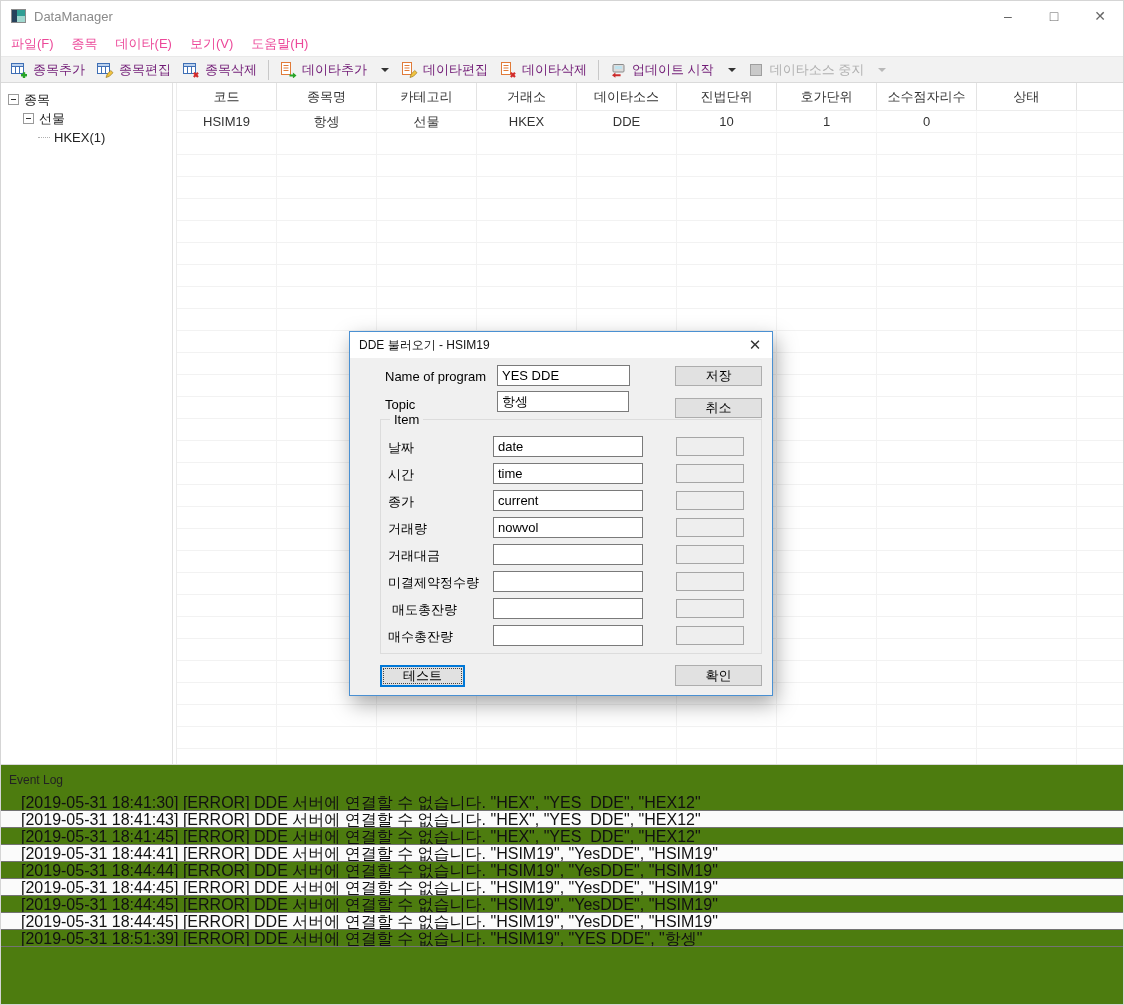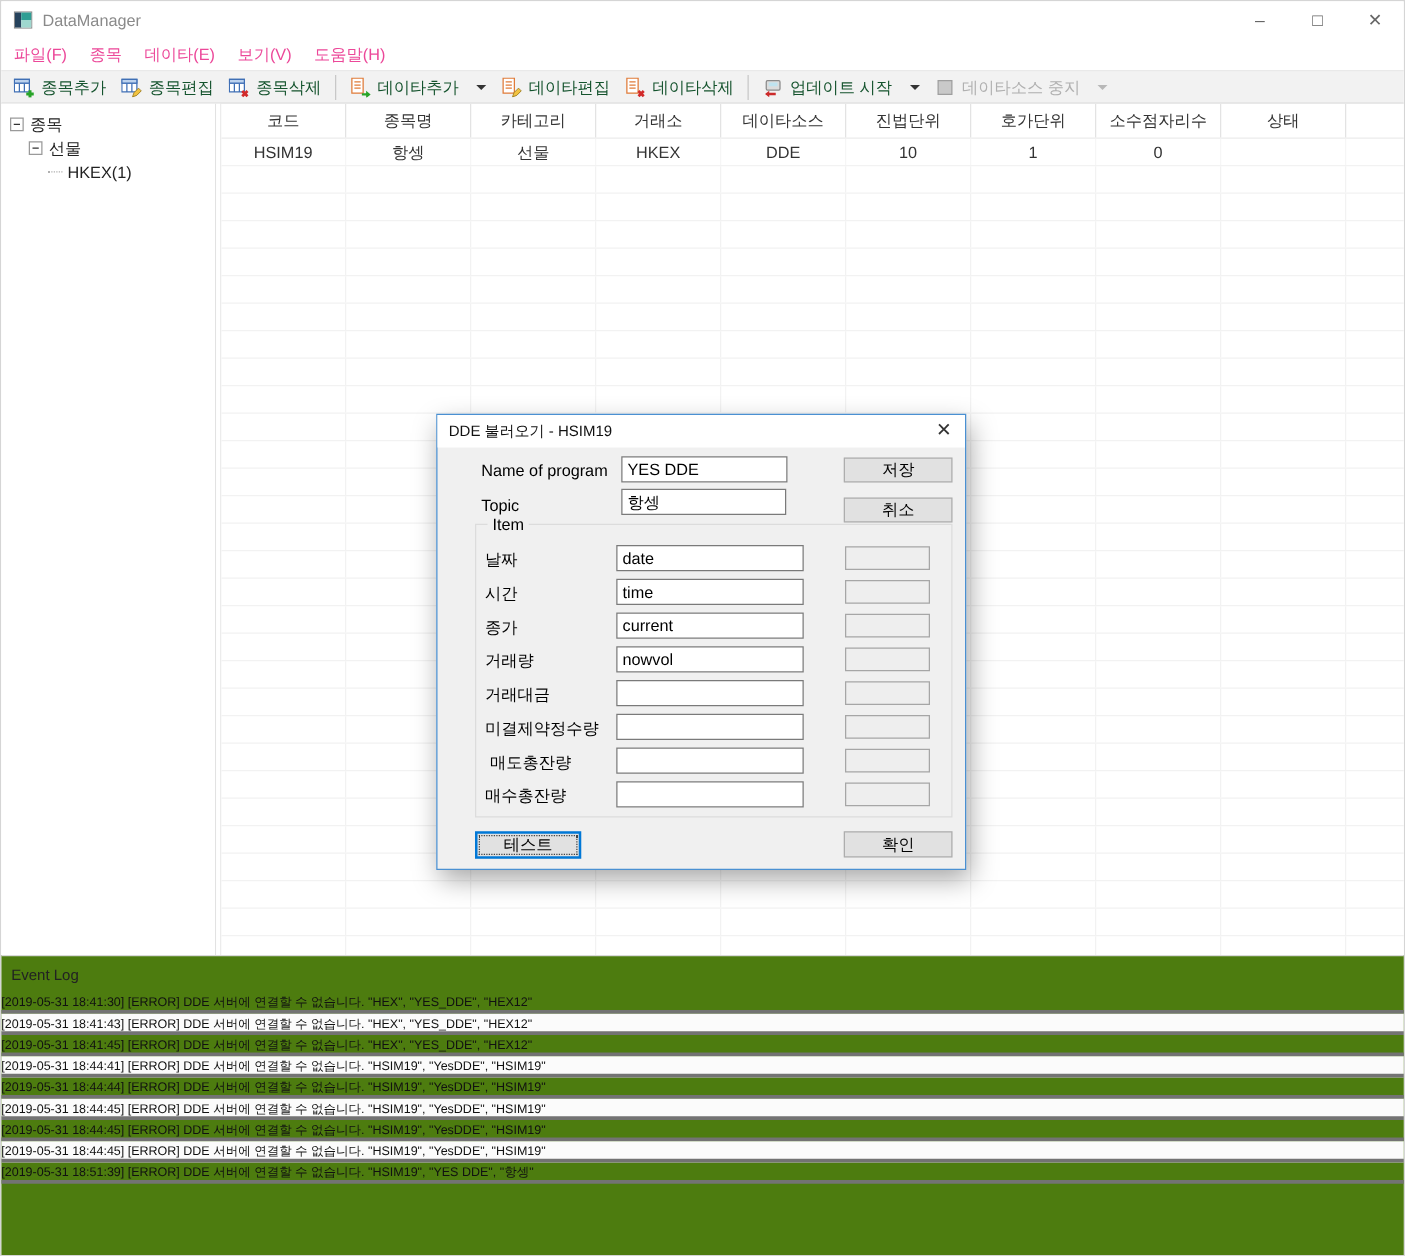--- a/index.html
+++ b/index.html
@@ -15,21 +15,21 @@
   .win-title { font-size:13px; color:#8a8a8a; }
   .win-controls { margin-left:auto; display:flex; height:30px; }
   .win-btn { width:46px; height:30px; display:flex; align-items:center; justify-content:center;
              font-size:14px; color:#666; background:transparent; border:none; font-family:inherit; }
   
   .menubar { height:25px; display:flex; align-items:center; padding-left:1px; background:#fff; }
   .menu-item { font-size:13px; color:#ec4899; padding:3px 9px; }
   
   .toolbar { height:27px; background:#f2f2f2; border-top:1px solid #e9e9e9;
              border-bottom:1px solid #dadada; display:flex; align-items:center; padding-left:4px; }
-  .tb-btn { display:flex; align-items:center; gap:5px; padding:2px 6px; font-size:13px; color:#14532d;
+  .tb-btn { display:flex; align-items:center; gap:5px; padding:2px 6px; font-size:13px; color:#701a75;
             background:transparent; border:none; font-family:inherit; height:24px; }
   .tb-btn.disabled { color:#b0b0b0; }
   .tb-sep { width:1px; height:20px; background:#c8c8c8; margin:0 5px; }
   .dd-arrow { width:0; height:0; border-left:4px solid transparent; border-right:4px solid transparent;
               border-top:4px solid #333; margin-left:9px; }
   .dd-arrow.disabled { border-top-color:#b8b8b8; }
   
   .content { position:absolute; top:82px; left:0; width:1124px; height:681px; display:flex; background:#fff; }
   .tree-panel { width:172px; border-right:1px solid #e2e2e2; padding-top:7px; background:#fff; }
   .tree-row { display:flex; align-items:center; height:19px; font-size:13px; color:#222; }
@@ -44,22 +44,22 @@
         font-size:13px; color:#333; border-right:1px solid #e3e3e3; }
   .th-fill { flex:1; border-right:none; }
   .trow { display:flex; height:22px; border-bottom:1px solid #f2f2f2; }
   .td { width:100px; flex:none; text-align:center; font-size:13px; line-height:21px; color:#333;
         border-right:1px solid #f2f2f2; overflow:hidden; }
   .td-fill { flex:1; border-right:none; }
   .trow.data .td { border-right-color:#f6f6f6; }
   
   .eventlog { position:absolute; top:763px; left:0; width:1124px; height:242px; border-top:1px solid #d9d9d9; background:#4d7c0f; }
   .eventlog-title { font-size:12px; color:#222; padding:8px 0 7px 8px; }
-  .log-row { height:17px; line-height:17px; font-size:10px; color:#111; padding-left:0;
-             border-bottom:3px solid #737373; white-space:nowrap; overflow:hidden; }
+  .log-row { height:17px; line-height:17px; font-size:16px; color:#111; padding-left:20px;
+             border-bottom:1px solid #737373; white-space:nowrap; overflow:hidden; }
   .log-row:nth-child(even){ background:#fbfbfb; }
   
   .dialog { position:absolute; left:348px; top:330px; width:424px; height:365px; background:#f0f0f0;
             border:1px solid #4a90d2; box-shadow:3px 8px 20px rgba(0,0,0,0.35); z-index:20; }
   .dlg-titlebar { height:26px; background:#fff; display:flex; align-items:center; padding-left:9px; }
   .dlg-title { font-size:12px; color:#111; }
   .dlg-close { margin-left:auto; width:34px; height:26px; text-align:center; font-size:15px; color:#333;
                background:transparent; border:none; font-family:inherit; line-height:26px; }
   .dlg-label { position:absolute; font-size:13px; color:#000; }
   .dlg-input { position:absolute; height:21px; border:1px solid #7a7a7a; font-size:13px; padding:1px 4px;

